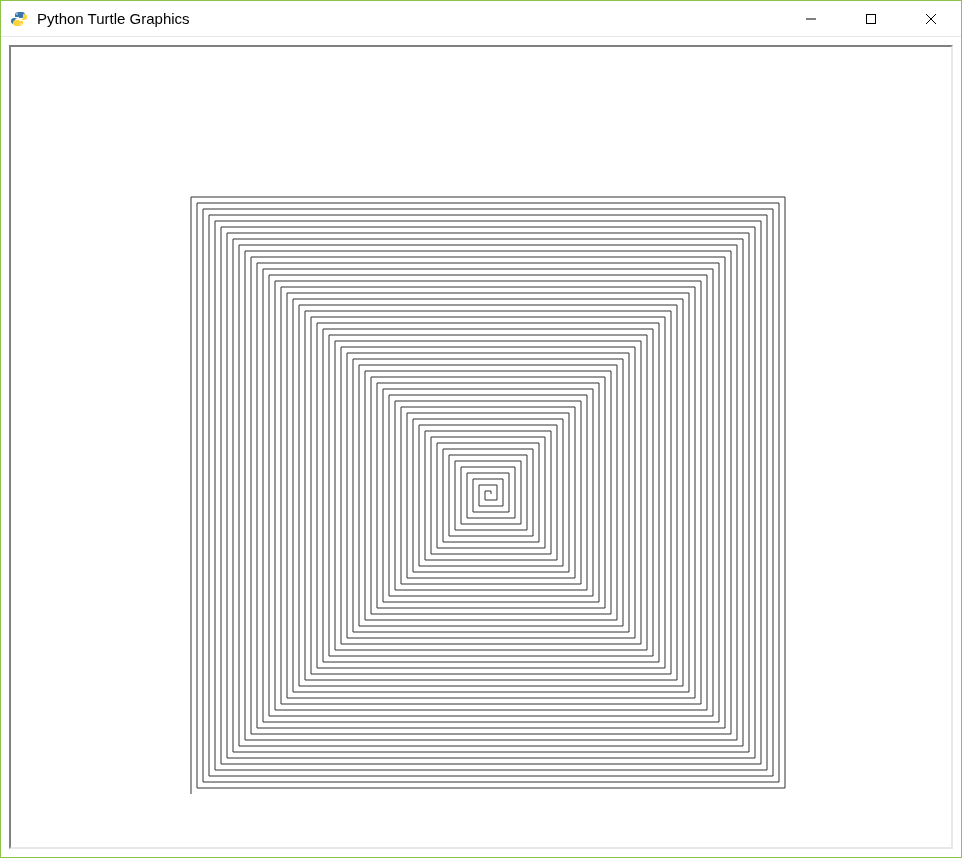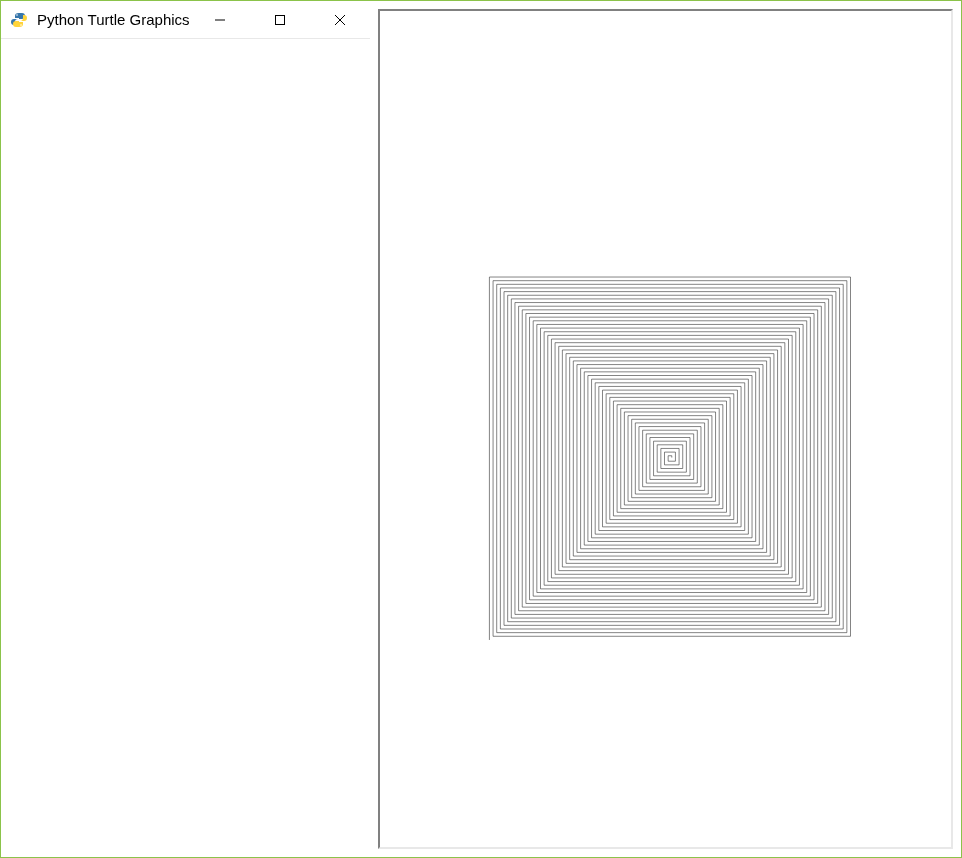--- a/index.html
+++ b/index.html
@@ -13,21 +13,21 @@
       width: 962px;
       height: 858px;
       overflow: hidden;
     }
     .window {
       width: 962px;
       height: 858px;
       background: #ffffff;
       border: 1px solid #8bc34a;
       display: flex;
-      flex-direction: row;
+      flex-direction: column;
     }
     .titlebar {
       height: 38px;
       background: #ffffff;
       display: flex;
       align-items: center;
       padding-left: 8px;
       border-bottom: 1px solid #e8e8e8;
     }
     .titlebar-icon {

